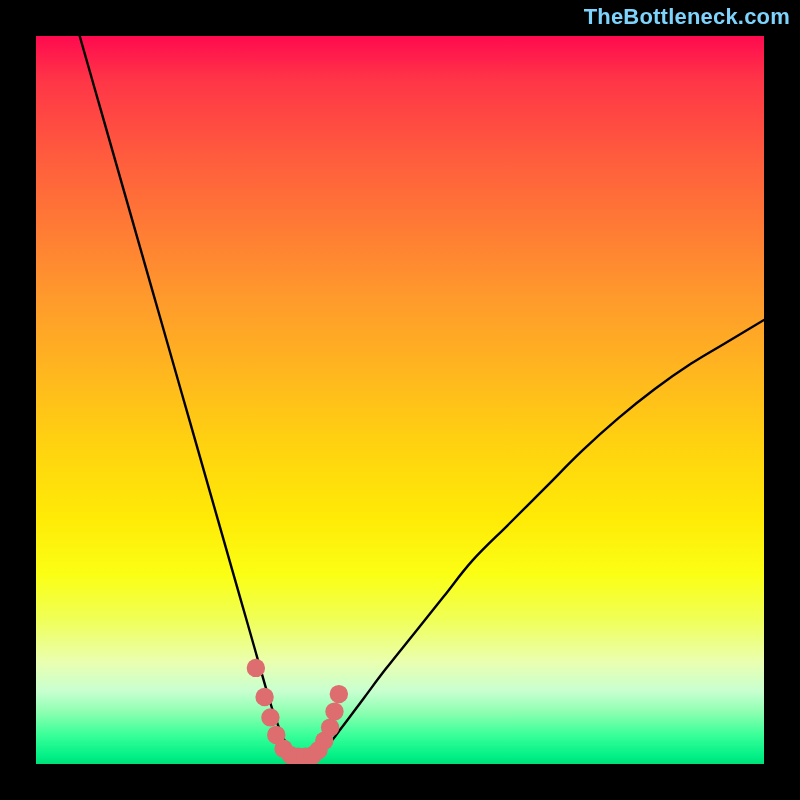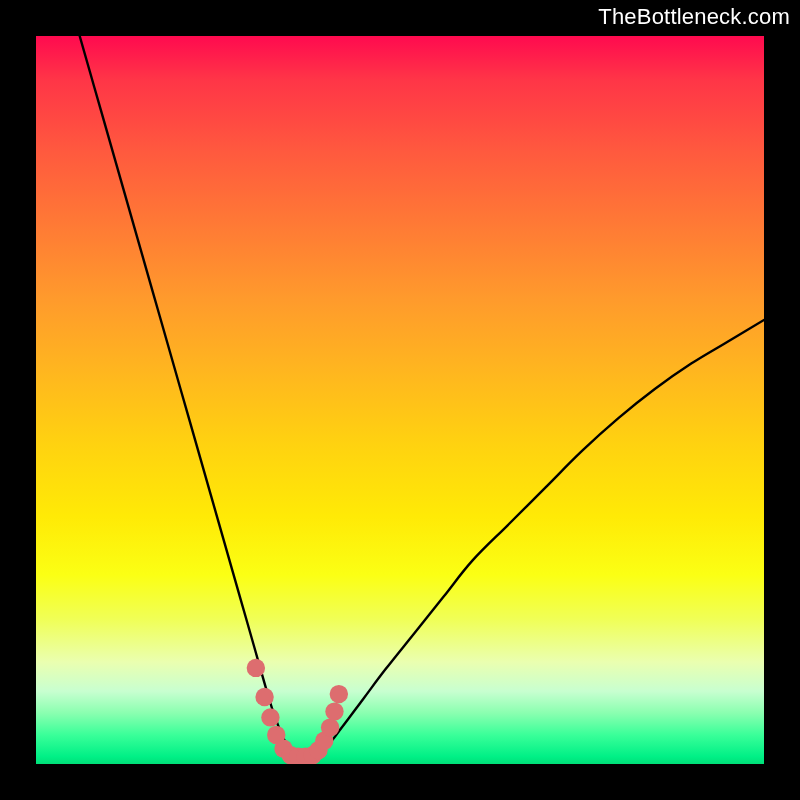--- a/index.html
+++ b/index.html
@@ -14,23 +14,23 @@
   .frame {
     position: relative;
     width: 800px;
     height: 800px;
     background: #000;
   }
   .watermark {
     position: absolute;
     top: 4px;
     right: 10px;
-    color: #ffffff;
+    color: #7dd3fc;
     font-size: 22px;
-    font-weight: 400;
+    font-weight: 700;
     letter-spacing: 0.2px;
     z-index: 50;
   }
   .plot-area {
     position: absolute;
     left: 36px;
     top: 36px;
     width: 728px;
     height: 728px;
     background: linear-gradient(to bottom,

